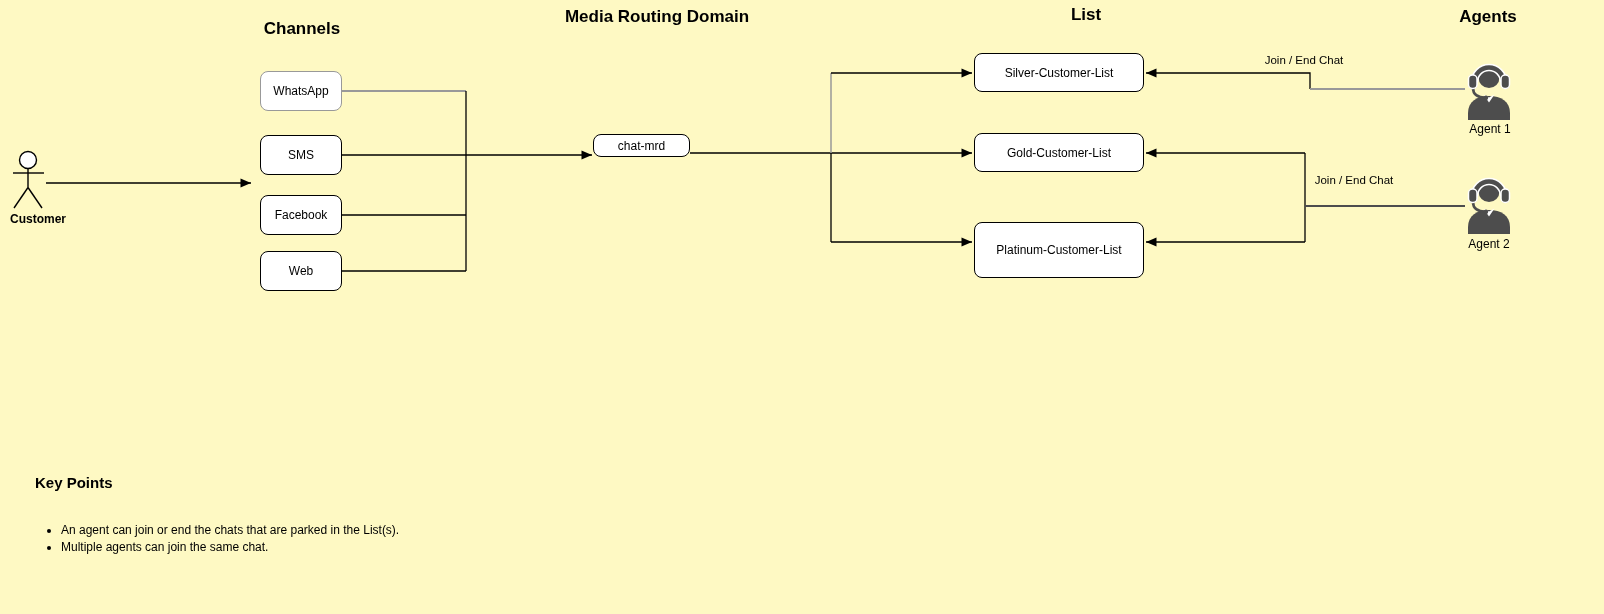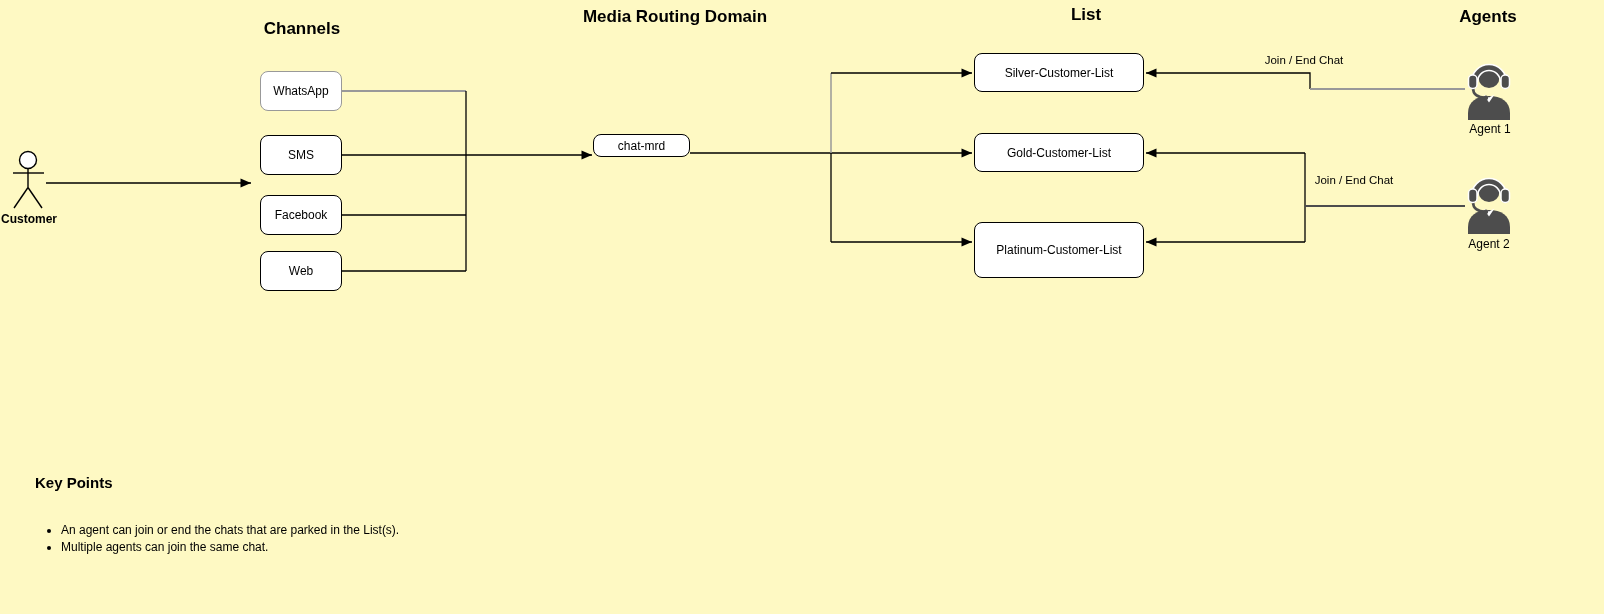--- a/index.html
+++ b/index.html
@@ -139,25 +139,25 @@
     <g>
       <circle class="actor-head" cx="28" cy="160" r="8.5"></circle>
       <path class="actor-stroke" d="M28,168.5 L28,187.5"></path>
       <path class="actor-stroke" d="M13,173 L44,173"></path>
       <path class="actor-stroke" d="M28,187.5 L14,208"></path>
       <path class="actor-stroke" d="M28,187.5 L42,208"></path>
     </g>
   </svg>
 
   <div class="col-title" style="left:302px; top:19px;">Channels</div>
-  <div class="col-title" style="left:657px; top:7px;margin-left:18px;">Media Routing Domain</div>
+  <div class="col-title" style="left:657px; top:7px;">Media Routing Domain</div>
   <div class="col-title" style="left:1058px; top:5px;margin-left:28px;">List</div>
   <div class="col-title" style="left:1488px; top:7px;">Agents</div>
 
-  <div class="customer-label" style="left:29px; top:213px;">Customer</div>
+  <div class="customer-label" style="left:38px; top:213px;">Customer</div>
 
   <div class="node muted-border" style="left:260px; top:71px;  width:82px; height:40px;">
     <span>WhatsApp</span>
   </div>
   <div class="node" style="left:260px; top:135px; width:82px; height:40px;">
     <span>SMS</span>
   </div>
   <div class="node" style="left:260px; top:195px; width:82px; height:40px;">
     <span>Facebook</span>
   </div>

